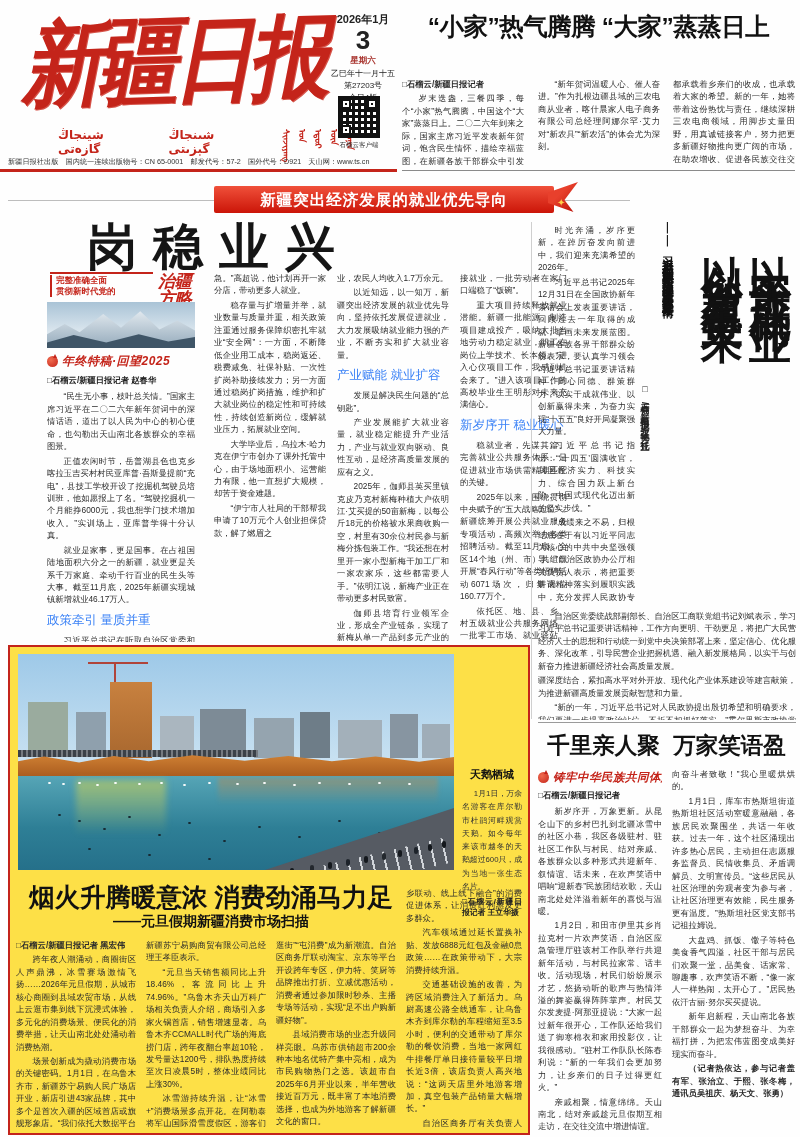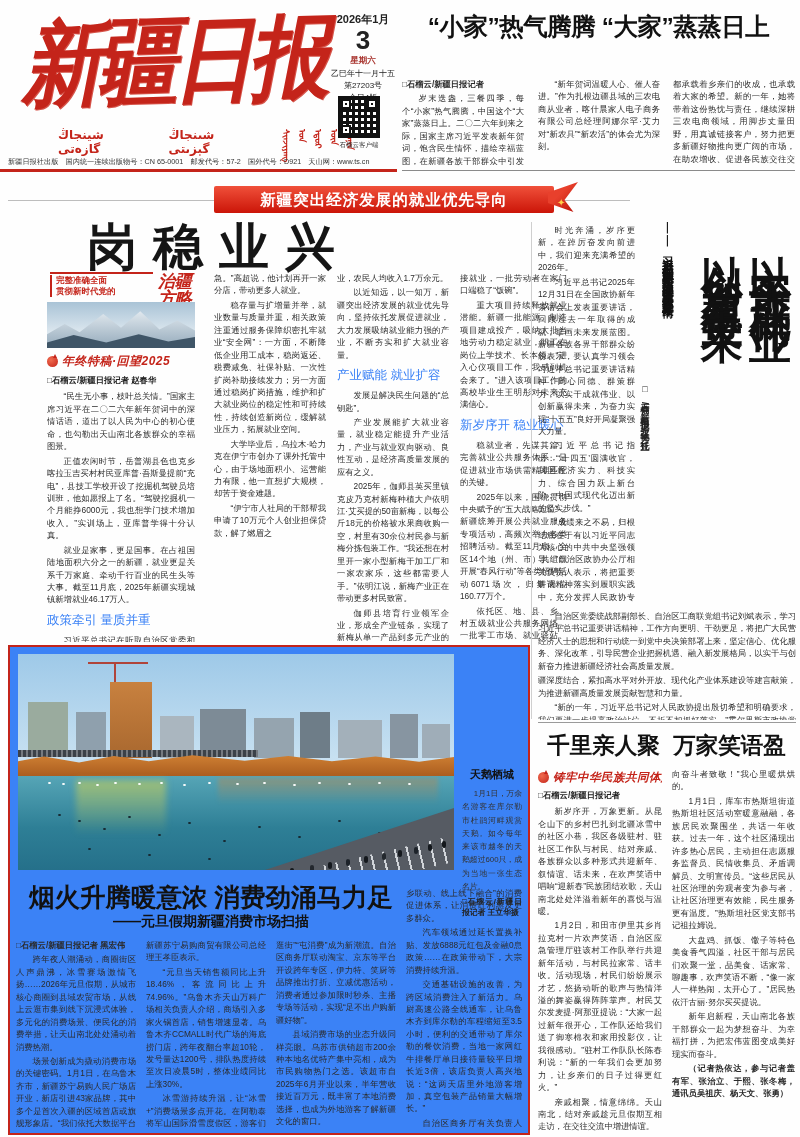--- a/index.html
+++ b/index.html
@@ -82,21 +82,21 @@
   .ra { position:absolute; left:538px; top:216px; width:258px; height:507px; border-bottom:1px solid #9a9a9a; }
   .ra-col1 { position:absolute; left:0; top:8px; width:97px; height:380px; overflow:hidden; }
   .ra-byline { position:absolute; left:100px; top:168px; height:225px; writing-mode:vertical-rl;
     font-size:9px; font-weight:bold; color:#222; letter-spacing:2px; }
   .ra-sub { position:absolute; left:122px; top:6px; height:415px; writing-mode:vertical-rl;
     font-size:11.5px; font-weight:bold; color:#111; letter-spacing:1.5px; }
   .ra-headv { position:absolute; left:154px; top:6px; width:102px; height:410px; writing-mode:vertical-rl;
     font-size:42px; font-weight:900; color:#111; line-height:1.15; letter-spacing:11px; white-space:pre-line; }
   .ra-bottom { position:absolute; left:0; top:394px; width:258px; height:110px; overflow:hidden; }
   
-  .box { position:absolute; left:8px; top:645px; width:522px; height:490px; border:2px solid #c3241b; background:#3b82f6; }
+  .box { position:absolute; left:8px; top:645px; width:522px; height:490px; border:2px solid #c3241b; background:#fde047; }
   .photo { position:absolute; left:8px; top:7px; width:436px; height:216px; overflow:hidden;
     background:linear-gradient(180deg,#9ec9e8,#cde4f3 55%,#e8f1f7); }
   .b { position:absolute; }
   .tree { position:absolute; left:0; top:100px; width:436px; height:24px;
     background:linear-gradient(180deg,#d08134,#a85a1d); clip-path:polygon(0 30%,6% 10%,14% 35%,22% 8%,30% 30%,40% 5%,52% 28%,62% 8%,72% 30%,82% 10%,92% 32%,100% 12%,100% 100%,0 100%); }
   .crowd { position:absolute; left:0; top:96px; width:240px; height:7px;
     background:repeating-linear-gradient(90deg,#3b4148 0 3px,#767b81 3px 5px); }
   .water { position:absolute; left:0; top:122px; width:436px; height:94px;
     background:linear-gradient(180deg,#56a5b6,#2e7f96 55%,#25708a); }
   .refl-y { position:absolute; left:58px; top:126px; width:90px; height:55px;

